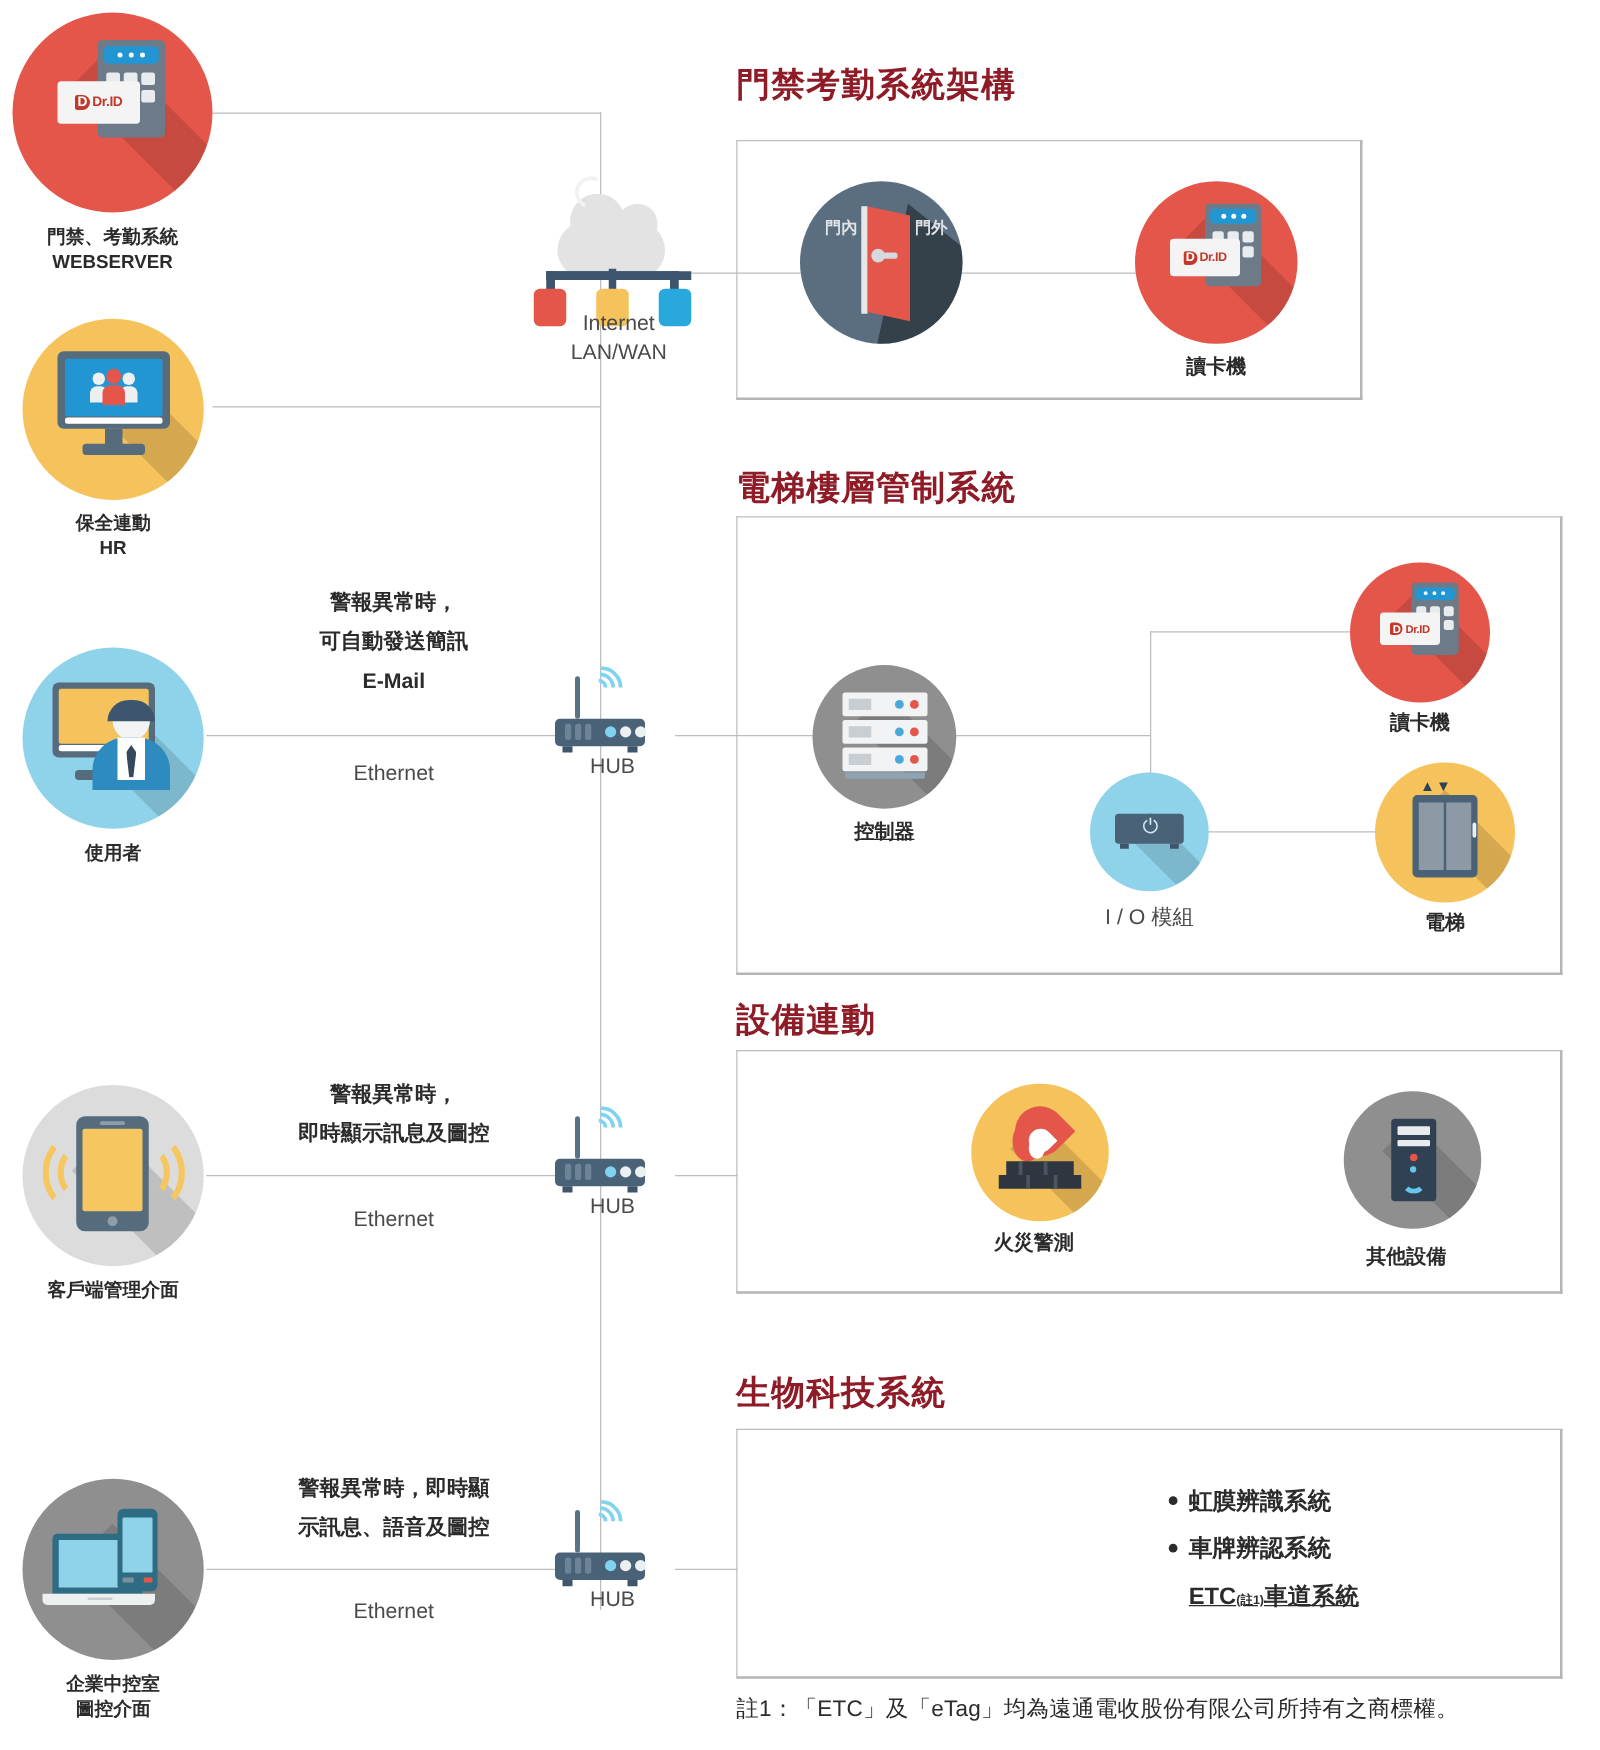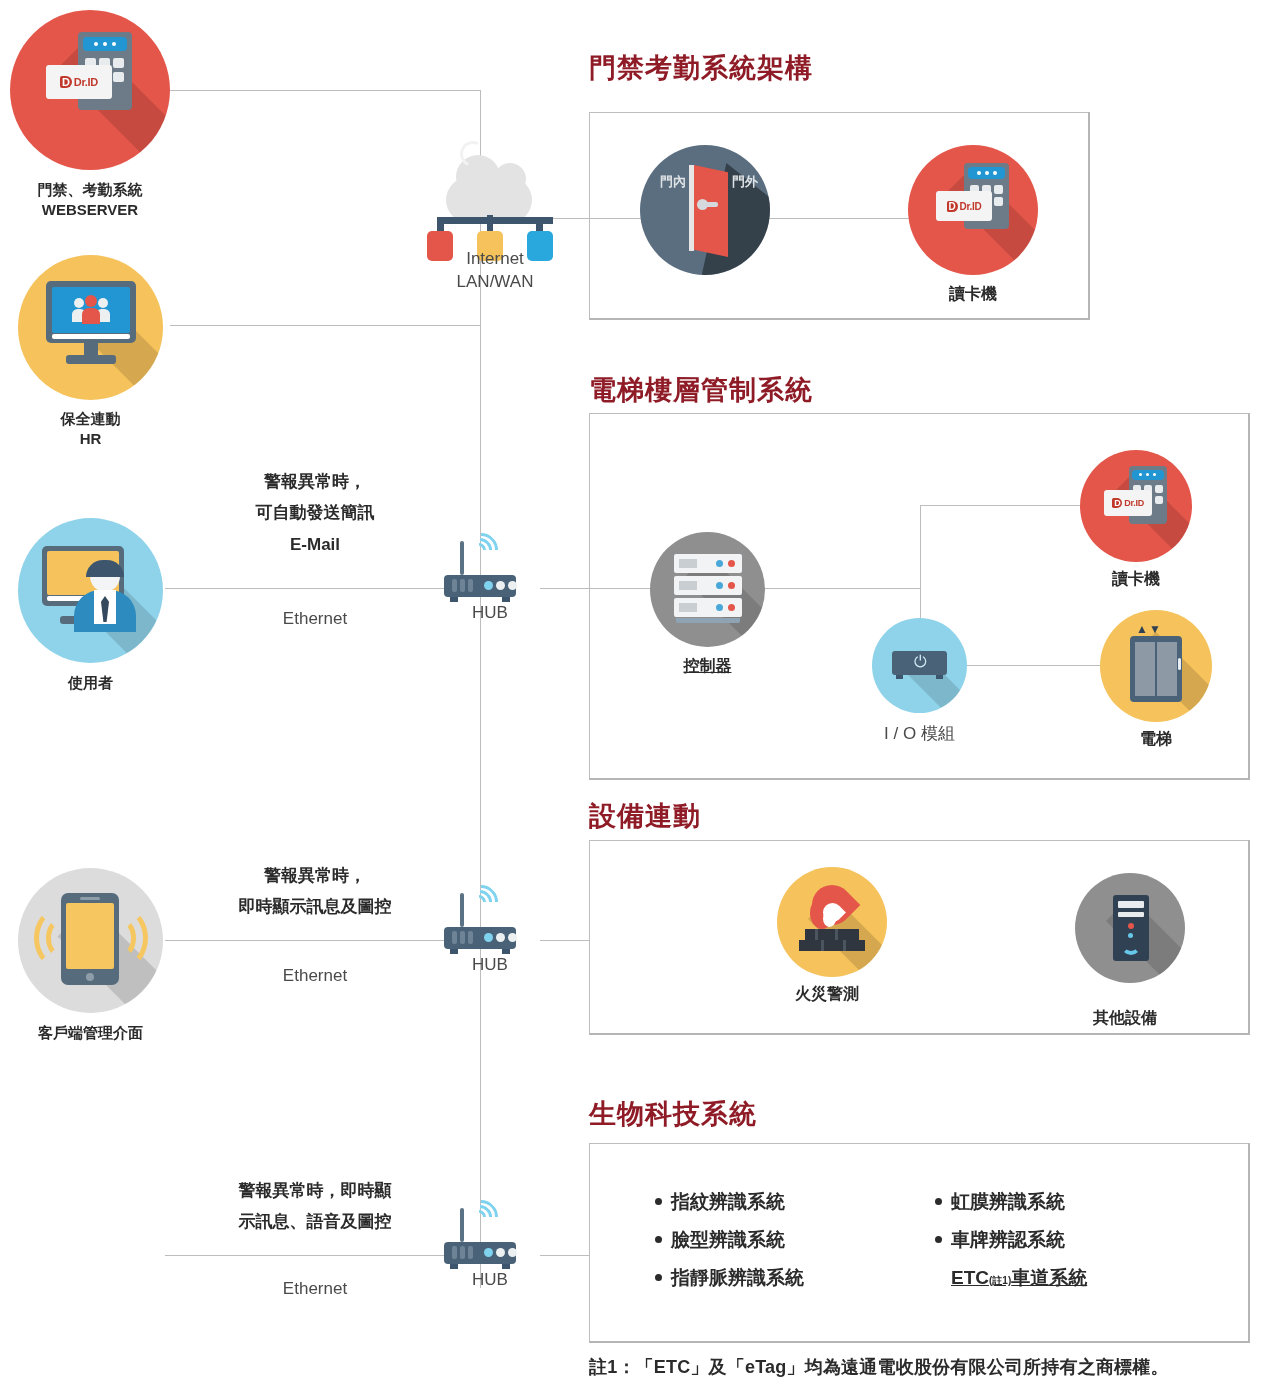--- a/index.html
+++ b/index.html
@@ -118,21 +118,21 @@
   }
   .bio-item .dot {
     display: inline-block; width: 7px; height: 7px;
     border-radius: 50%; background: #2b2b2b;
     vertical-align: middle; margin-right: 9px; margin-bottom: 3px;
   }
   .bio-item.noindent { padding-left: 16px; text-decoration: underline; }
   .etc-sup { font-size: 10px; vertical-align: baseline; font-weight: bold; }
 
   .footnote {
-    position: absolute; font-weight: bold; color: #2b2b2b;
+    position: absolute; font-weight: normal; color: #2b2b2b;
     letter-spacing: 0.2px;
   }
 
   
   .reader-body { position: absolute; background: #6d7b89; border-radius: 4px; }
   .reader-screen { position: absolute; background: #2196d3; border-radius: 4px; }
   .reader-dot { position: absolute; background: #ffffff; border-radius: 50%; }
   .reader-key { position: absolute; background: #e9ecef; border-radius: 2px; }
   .drid-card {
     position: absolute; background: #f4f4f4; border-radius: 3px;
@@ -331,20 +331,35 @@
       <div class="tab-ring" style="left:82px; top:40px; width:48px; height:60px;"></div>
       <div class="tab-ring" style="left:88px; top:50px; width:30px; height:40px;"></div>
       <div class="tab-body" style="left:43px; top:25px; width:58px; height:92px;"></div>
       <div class="tab-screen" style="left:48px; top:35px; width:48px; height:66px;"></div>
       <div style="position:absolute; left:62px; top:29px; width:20px; height:3px; background:#8e9daa; border-radius:2px;"></div>
       <div style="position:absolute; left:68px; top:105px; width:8px; height:8px; background:#8e9daa; border-radius:50%;"></div>
     </div>
     <div class="node-label" style="font-size:15px; margin-top:10px;">客戶端管理介面</div>
   </div>
 
+  <div class="node" style="left:18px; top:1183px; width:145px;">
+    <div class="circle" style="width:145px; height:145px; background:#8f8f8f;">
+      <div class="lshadow" style="left:72px; top:36px; width:140px; height:48px;"></div>
+      <div class="lap-screen" style="left:24px; top:44px; width:72px; height:48px;"></div>
+      <div class="lap-inner" style="left:29px; top:49px; width:62px; height:38px;"></div>
+      <div class="lap-base" style="left:16px; top:92px; width:90px; height:9px;"></div>
+      <div style="position:absolute; left:52px; top:95px; width:20px; height:2px; background:#c7cfd4; border-radius:2px;"></div>
+      <div class="ph-body" style="left:76px; top:24px; width:32px; height:66px;"></div>
+      <div class="ph-screen" style="left:80px; top:31px; width:24px; height:44px;"></div>
+      <div style="position:absolute; left:80px; top:79px; width:9px; height:4px; background:#7f8f9a; border-radius:1px;"></div>
+      <div style="position:absolute; left:97px; top:79px; width:7px; height:4px; background:#e4564a; border-radius:1px;"></div>
+    </div>
+    <div class="node-label" style="font-size:15px; margin-top:10px;">企業中控室
+圖控介面</div>
+  </div>
 
   <div class="cloud-wrap" style="left:440px; top:155px; width:110px; height:110px;">
     <div class="cloud" style="left:6px; top:22px;"></div>
     <div class="cloud-hi"></div>
     <div class="net-bar" style="left:47px; top:60px; width:6px; height:18px;"></div>
     <div class="net-bar" style="left:-8px; top:62px; width:116px; height:7px; top:62px; left:-3px;"></div>
     <div class="net-bar" style="left:-3px; top:62px; width:106px; height:7px;"></div>
     <div class="net-bar" style="left:-3px; top:62px; width:7px; height:16px;"></div>
     <div class="net-bar" style="left:96px; top:62px; width:7px; height:16px;"></div>
     <div class="net-box" style="left:-13px; top:76px; background:#e4564a;"></div>
@@ -550,37 +565,26 @@
   <div class="node" style="left:1070px; top:873px; width:120px;">
     <div class="circle" style="width:110px; height:110px; background:#8f8f8f;">
       <div class="lshadow" style="left:55px; top:24px; width:105px; height:34px;"></div>
       <div class="pc-body" style="left:38px; top:22px; width:36px; height:66px;"></div>
       <div class="pc-slot" style="left:43px; top:28px; width:26px; height:7px;"></div>
       <div class="pc-slot" style="left:43px; top:39px; width:26px; height:5px;"></div>
       <div class="pc-btn" style="left:53px; top:50px; width:6px; height:6px; background:#e4564a;"></div>
       <div class="pc-btn" style="left:53px; top:60px; width:5px; height:5px; background:#67c7e8;"></div>
       <div class="pc-smile" style="left:46px; top:62px; width:20px; height:20px;"></div>
     </div>
-    <div class="node-label" style="font-size:16px; margin-top:24px; width:110px;">其他設備</div>
+    <div class="node-label" style="font-size:16px; margin-top:12px; width:110px;">其他設備</div>
   </div>
 
   <div class="sec-title" style="left:589px; top:1096px; font-size:27px;">生物科技系統</div>
   <div class="sec-box" style="left:589px; top:1143px; width:661px; height:200px;"></div>
 
-  <div class="bio-list" style="left:655px; top:1192px;">
-    <div class="bio-item" style="font-size:19px;">
-      <span class="dot"></span><span>指紋辨識系統</span>
-    </div>
-    <div class="bio-item" style="font-size:19px;">
-      <span class="dot"></span><span>臉型辨識系統</span>
-    </div>
-    <div class="bio-item" style="font-size:19px; margin-bottom:0;">
-      <span class="dot"></span><span>指靜脈辨識系統</span>
-    </div>
-  </div>
 
   <div class="bio-list" style="left:935px; top:1192px;">
     <div class="bio-item" style="font-size:19px;">
       <span class="dot"></span><span>虹膜辨識系統</span>
     </div>
     <div class="bio-item" style="font-size:19px;">
       <span class="dot"></span><span>車牌辨認系統</span>
     </div>
     <div class="bio-item noindent" style="font-size:19px; margin-bottom:0;">
       <span>ETC</span><span class="etc-sup">(註1)</span><span>車道系統</span>

